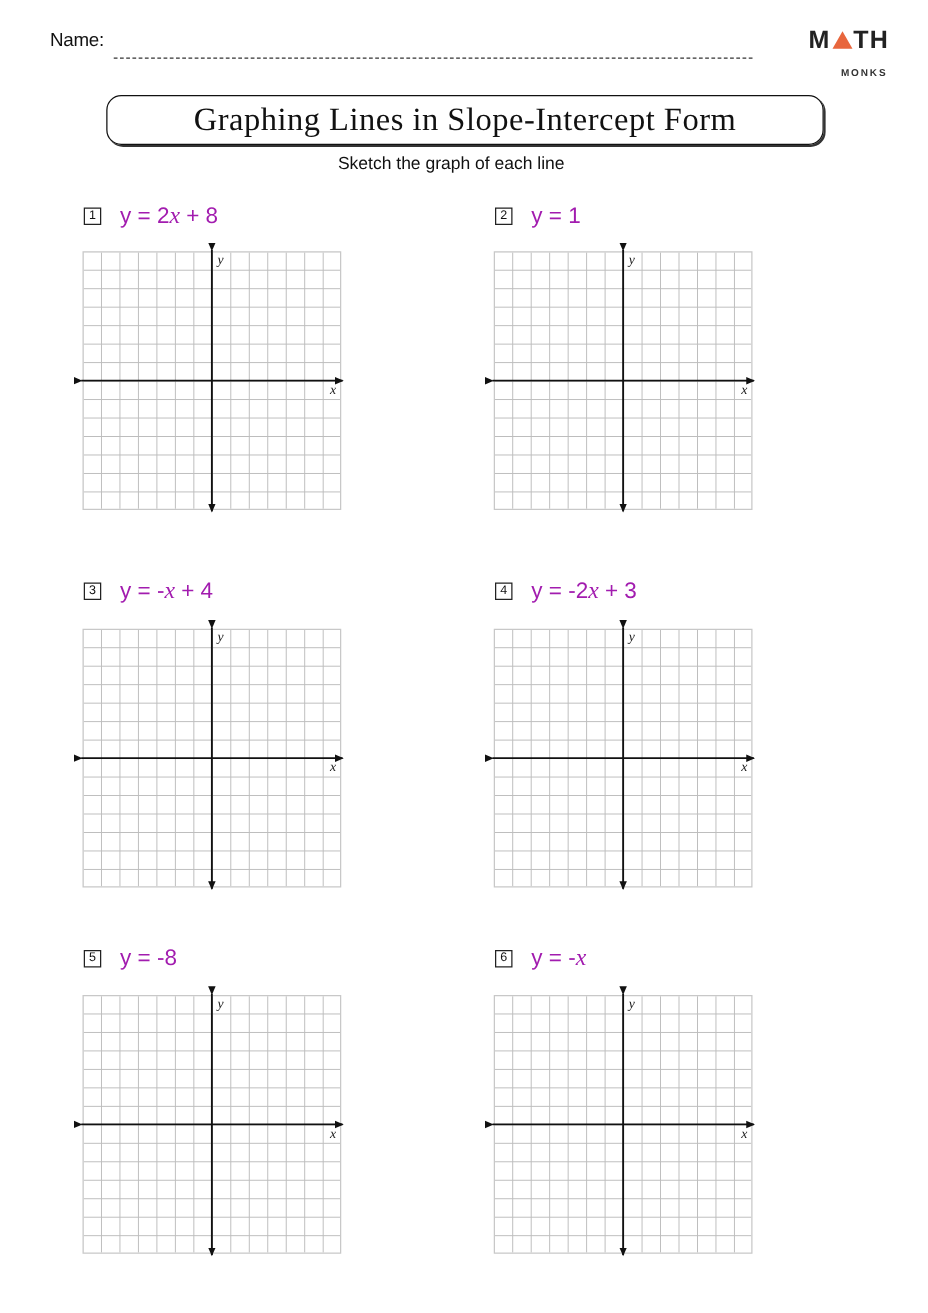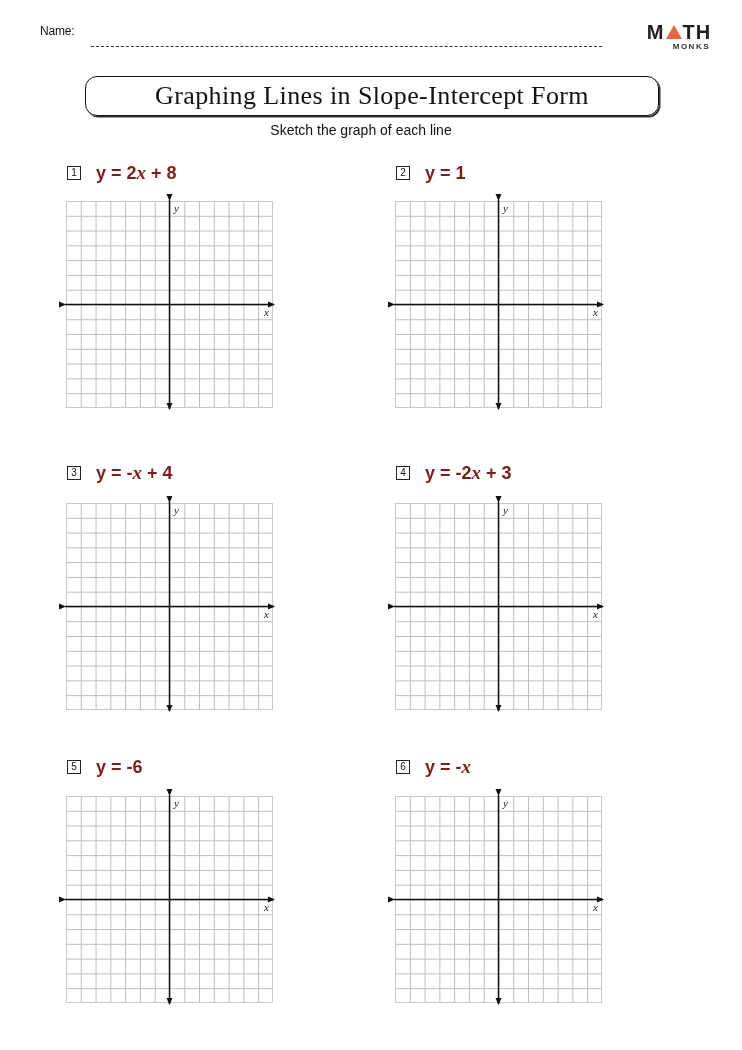--- a/index.html
+++ b/index.html
@@ -2,60 +2,60 @@
 <html><head>
   <meta charset="utf-8">
   <style>
     html, body { margin: 0; padding: 0; background: #ffffff; }
     body {
       width: 742px; height: 1050px; position: relative; overflow: hidden;
       font-family: "DejaVu Sans", sans-serif; color: #111;
     }
     .abs { position: absolute; }
     .name-label {
-      left: 40px; top: 24px; font-size: 12px; font-family: "Liberation Sans", sans-serif;
+      left: 40px; top: 24px; font-size: 15px; font-family: "Liberation Sans", sans-serif;
       letter-spacing: -0.2px;
     }
     .name-line {
       left: 91px; top: 46px; width: 511px; height: 0;
       border-bottom: 1.5px dashed #333;
     }
     .logo { left: 648px; top: 22px; width: 62px; text-align: center; }
     .logo-top {
       font-family: "Liberation Sans", sans-serif; font-size: 20px; font-weight: bold;
       letter-spacing: 1px; line-height: 20px; color: #222; display: flex; justify-content: center; align-items: flex-end;
     }
     .logo-tri {
       width: 0; height: 0; border-left: 8px solid transparent; border-right: 8px solid transparent;
       border-bottom: 14px solid #e8663d; display: inline-block; margin: 0 1px 3px 1px;
     }
     .logo-bottom {
       font-family: "Liberation Sans", sans-serif; font-size: 8px; font-weight: bold;
-      letter-spacing: 1.5px; color: #333; margin-top: 0; text-align: right;
+      letter-spacing: 1.5px; color: #333; margin-top: 12px; text-align: right;
     }
     .title-box {
       left: 85px; top: 76px; width: 572px; height: 38px;
       border: 1.5px solid #111; border-radius: 12px;
       box-shadow: 1.5px 1.5px 0 #333;
       display: flex; align-items: center; justify-content: center;
     }
     .title-text {
       font-family: "Liberation Serif", serif; font-size: 26px; letter-spacing: 0.4px; color: #111; text-align: right;
     }
     .subtitle {
       left: 0; width: 722px; top: 122px; text-align: center;
       font-family: "Liberation Sans", sans-serif; font-size: 14px; color: #111;
     }
     .problem-head { display: flex; align-items: center; }
     .num-box {
       width: 12px; height: 12px; border: 1px solid #222; font-size: 10px; line-height: 12px;
       text-align: center; font-family: "Liberation Sans", sans-serif; margin-right: 15px;
     }
     .eq {
-      font-family: "Liberation Sans", sans-serif; font-size: 18px; color: #7f1d1d; font-weight: bold;
+      font-family: "Liberation Sans", sans-serif; font-size: 18px; color: #a21caf;
     }
     .eq i { font-family: "Liberation Serif", serif; font-size: 19px; }
     .grid {
       width: 207px; height: 207px; border: 1.5px solid #c8c8c8; box-sizing: border-box;
       background-image:
         linear-gradient(to right, #bdbdbd 1px, transparent 1px),
         linear-gradient(to bottom, #bdbdbd 1px, transparent 1px);
       background-size: 14.79px 14.79px;
       background-position: -1px -1px;
     }
@@ -153,21 +153,21 @@
           </marker>
         </defs>
         <line x1="3" y1="107.5" x2="212" y2="107.5" stroke="#111" stroke-width="1.5" marker-start="url(#ah3)" marker-end="url(#ah3)"></line>
         <line x1="107.5" y1="3" x2="107.5" y2="212" stroke="#111" stroke-width="1.5" marker-start="url(#ah3)" marker-end="url(#ah3)"></line>
       </svg>
       <span class="axis-label" style="left:108px;top:1px">y</span>
       <span class="axis-label" style="left:198px;top:105px">x</span>
     </div>
     <div class="abs problem-head" style="left: 67px; top: 756px;">
       <span class="num-box">5</span>
-      <span class="eq"><span>y = -6</span><i></i><span></span></span>
+      <span class="eq"><span>y = -8</span><i></i><span></span></span>
     </div>
     <div class="abs" style="left: 66px; top: 796px; width: 207px; height: 207px;">
       <div class="grid"></div>
       <svg class="axes" style="left:-4px;top:-4px" width="215" height="215">
         <defs>
           <marker id="ah4" markerWidth="8" markerHeight="8" refX="6" refY="4" orient="auto" markerUnits="userSpaceOnUse">
             <path d="M0,1 L7,4 L0,7 Z" fill="#111"></path>
           </marker>
         </defs>
         <line x1="3" y1="107.5" x2="212" y2="107.5" stroke="#111" stroke-width="1.5" marker-start="url(#ah4)" marker-end="url(#ah4)"></line>

